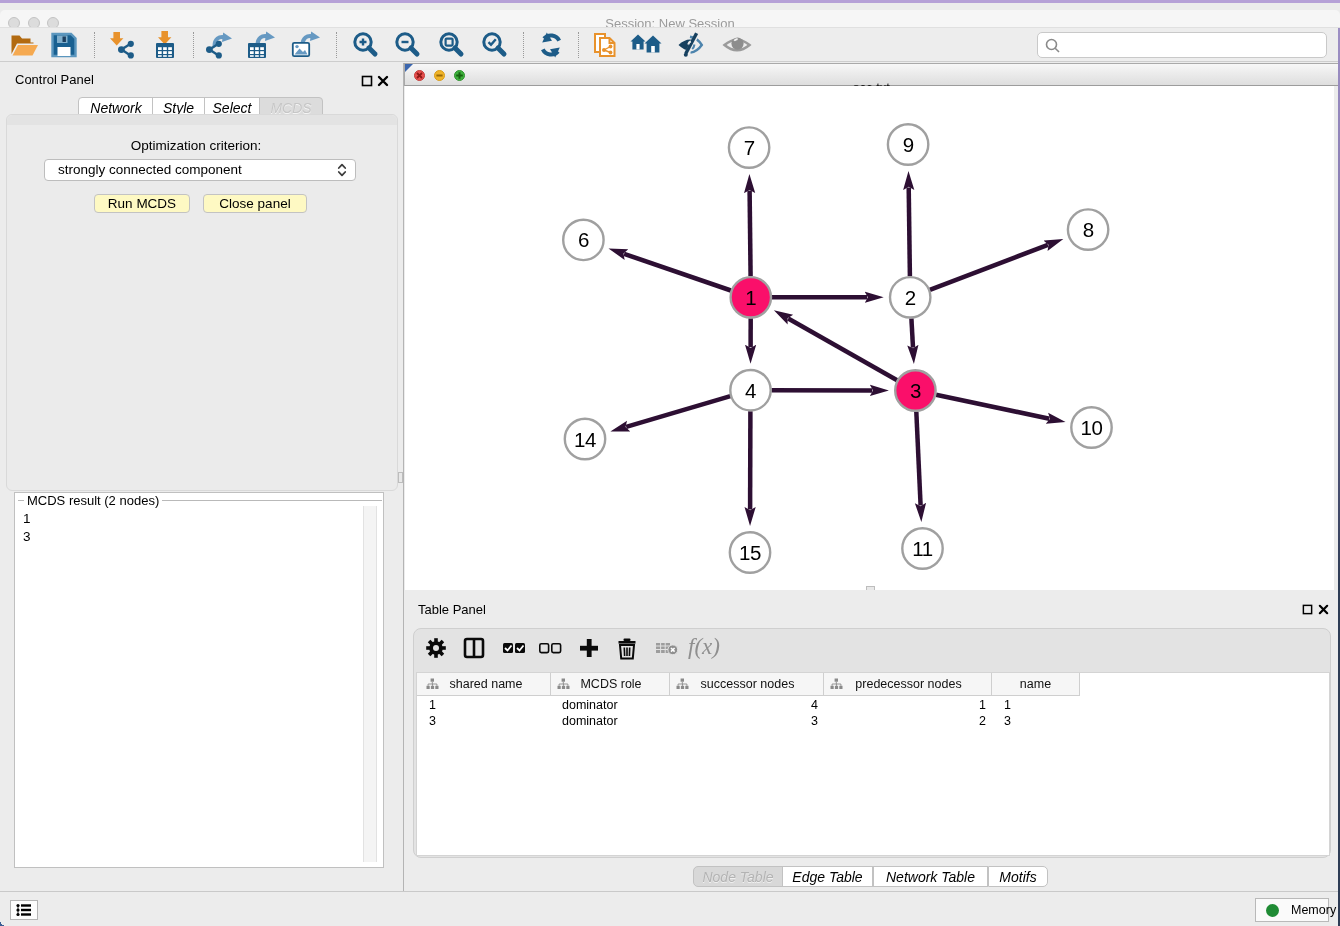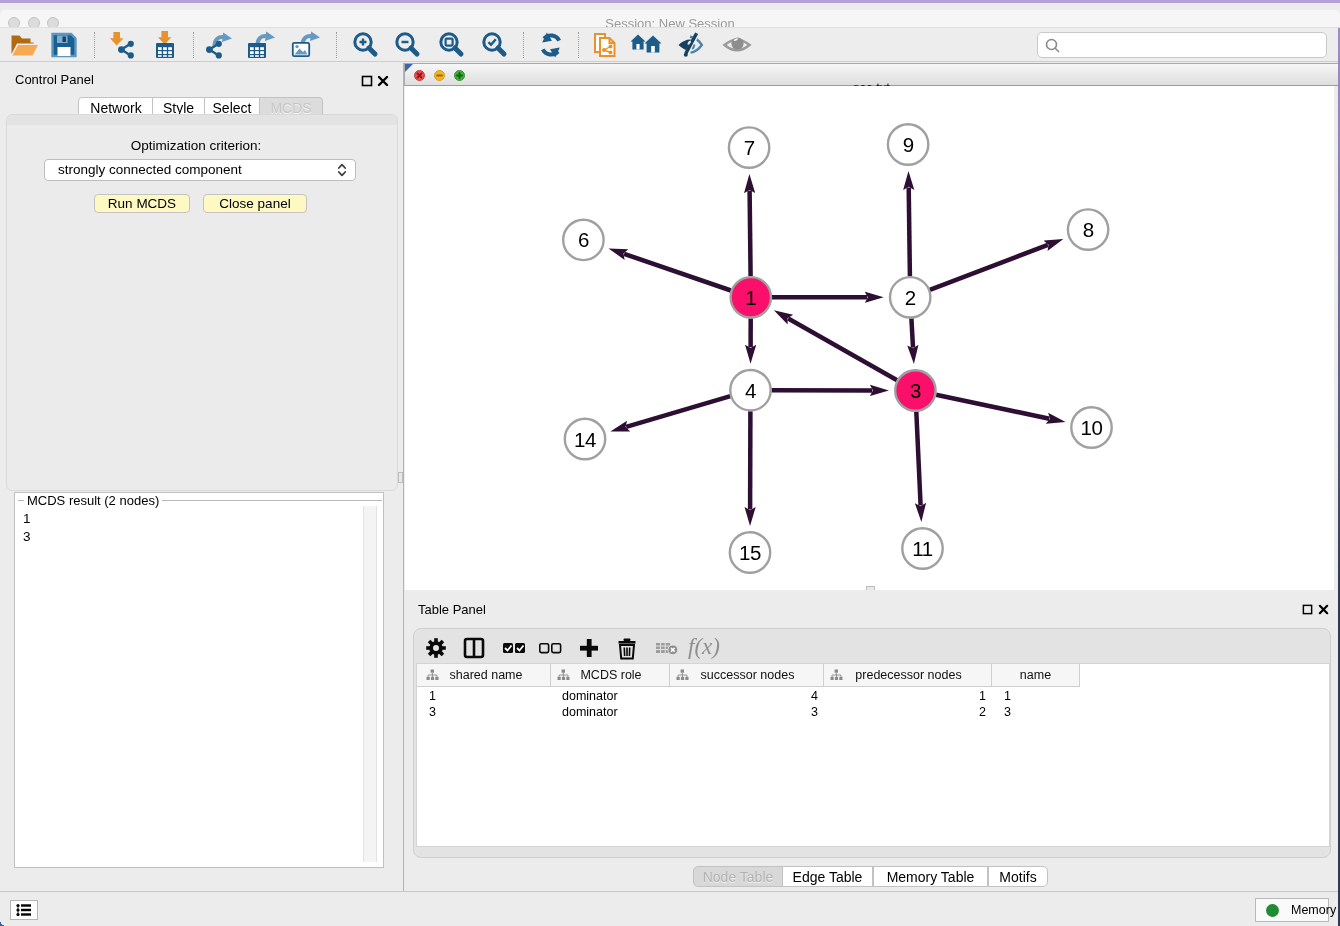--- a/index.html
+++ b/index.html
@@ -12,21 +12,21 @@
 #titlebar { left:0; top:2px; width:1340px; height:25px; background:#f6f6f6; border-radius:5px 5px 0 0;margin-top:8px; }
 #titlebar .light { position:absolute; top:7px; width:12px; height:12px; border-radius:50%; background:#dcdcdc; border:1px solid #c3c3c3; }
 #wintitle { left:0; top:6px; width:1340px; text-align:center; font-size:13px; color:#9b9b9b; }
 #toolbar { left:0; top:27px; width:1340px; height:35px; background:#ededed; border-top:1px solid #e0e0e0; border-bottom:1px solid #cdcdcd; }
 .tbsep { position:absolute; top:4px; height:26px; width:0; border-left:1px dotted #9a9a9a; }
 #searchbox { position:absolute; left:1037px; top:4px; width:290px; height:26px; background:#fff; border:1px solid #c9c9c9; border-radius:5px; }
 
 
 #cpanel { left:0; top:63px; width:404px; height:828px; background:#ececec; border-right:1px solid #b4b4b4;padding-left:30px; }
 .phead { font-size:13px; color:#000; }
-.seg { position:absolute; height:21px; font-size:14px; color:#000; text-align:center; line-height:20px; background:#fff; border:1px solid #c2c2c2; }
+.seg { position:absolute; height:21px; font-size:14px; color:#000; text-align:center; line-height:20px; background:#fff; border:1px solid #c2c2c2;font-style:italic; }
 #cptabs .seg { top:0; }
 #cpcontent { left:6px; top:51px; width:392px; height:377px; background:#ebebeb; border:1px solid #d9d9d9; border-radius:6px; }
 #cpcontent:before { content:""; position:absolute; left:0; top:0; right:0; height:10px; background:#e3e3e3; border-radius:6px 6px 0 0; }
 #optlabel { left:0; top:75px; width:392px; text-align:center; font-size:13.5px; }
 #dropdown { left:44px; top:96px; width:312px; height:22px; background:#fff; border:1px solid #bdbdbd; border-radius:4px; font-size:13.5px; line-height:20px; padding-left:13px; }
 .btn { position:absolute; height:19px; background:#fef9c3; border:1px solid #c3c3c3; border-radius:4px; font-size:13.5px; text-align:center; line-height:17px; }
 #mcdsbox { left:14px; top:429px; width:370px; height:376px; background:#fff; border:1px solid #c0c0c0; }
 #mcdslegend { position:absolute; left:3px; top:7px; width:364px; height:0; border-top:1px solid #b9b9b9; }
 #mcdstitle { position:absolute; left:9px; top:0px; background:#fff; padding:0 3px; font-size:13px; }
 #mcdsscroll { position:absolute; right:6px; top:13px; width:14px; height:356px; background:#f4f4f4; border-left:1px solid #e2e2e2; border-right:1px solid #e2e2e2; }
@@ -35,21 +35,21 @@
 #netwin { left:404px; top:63px; width:935px; height:527px; }
 #nettitle { position:absolute; left:0; top:0; width:100%; height:23px;
   background:linear-gradient(#f7f7f7,#e9e9e9 55%,#dedede); border:1px solid #a9a9a9; border-bottom:1px solid #9c9c9c; }
 #nettitle .tl { position:absolute; top:6px; width:11px; height:11px; border-radius:50%; }
 #nettitle .tl svg { display:block; }
 #netcanvas { position:absolute; left:1px; top:23px; width:929px; height:504px; background:#fff; }
 
 
 #tpanel { left:404px; top:590px; width:936px; height:301px; background:#ececec; }
 #tcontainer { position:absolute; left:9px; top:38px; width:918px; height:230px; background:#e3e3e3; border:1px solid #cfcfcf; border-radius:8px; }
-#ttable { position:absolute; left:2px; top:34px; width:914px; height:184px; background:#fff; border:1px solid #d4d4d4; }
+#ttable { position:absolute; left:2px; top:43px; width:914px; height:184px; background:#fff; border:1px solid #d4d4d4; }
 #thead { position:absolute; left:0; top:0; height:23px; background:#f6f6f6; border-bottom:1px solid #cfcfcf; }
 .hcell { position:absolute; top:0; height:22px; border-right:1px solid #cfcfcf; font-size:12.5px; color:#111; }
 .hlabel { position:absolute; top:4px; left:0; right:0; text-align:center; }
 .rcell { position:absolute; font-size:12.5px; color:#000; height:16px; line-height:16px; }
 #statusbar { left:0; top:891px; width:1340px; height:35px; background:#ececec; border-top:1px solid #c9c9c9; }
 #memorybtn { position:absolute; left:1255px; top:6px; width:74px; height:24px; background:#fafafa; border:1px solid #b9b9b9; font-size:12.5px; }
 #listbtn { position:absolute; left:10px; top:8px; width:28px; height:20px; background:#fdfdfd; border:1px solid #b5b5b5; }
 #rightedge { left:1338px; top:28px; width:2px; height:898px; background:linear-gradient(#9d8fc4, #8a7fb4 18%, #55587e 45%, #2e3c55 62%, #2e3c55); }
 </style>
 </head>
@@ -466,21 +466,21 @@
       <div class="rcell" style="left:12px;top:40.4px;">3</div>
       <div class="rcell" style="left:145px;top:40.4px;">dominator</div>
       <div class="rcell" style="left:253px;top:40.4px;width:148px;text-align:right;">3</div>
       <div class="rcell" style="left:407px;top:40.4px;width:162px;text-align:right;">2</div>
       <div class="rcell" style="left:587px;top:40.4px;">3</div>
     </div>
   </div>
   <div class="abs" style="left:289px; top:276px; height:21px;" id="btabs">
     <div class="seg" style="left:0; width:90px; border-radius:5px 0 0 5px; background:#d8d8d8; color:#b3b3b3; text-shadow:0 1px 0 #f0f0f0;">Node Table</div>
     <div class="seg" style="left:90px; width:91px; border-left:1px solid #c2c2c2; margin-left:-1px;">Edge Table</div>
-    <div class="seg" style="left:181px; width:115px; border-left:1px solid #c2c2c2; margin-left:-1px;">Memory Table</div>
+    <div class="seg" style="left:181px; width:115px; border-left:1px solid #c2c2c2; margin-left:-1px;">Network Table</div>
     <div class="seg" style="left:296px; width:60px; border-left:1px solid #c2c2c2; margin-left:-1px; border-radius:0 5px 5px 0;">Motifs</div>
   </div>
 </div>
 
 <div class="abs" id="statusbar">
   <div id="listbtn">
       <svg width="16" height="14" style="position:absolute;left:5px;top:2px;" viewBox="0 0 16 14">
         <circle cx="2" cy="2.5" r="1.6" fill="#000"></circle>
         <circle cx="2" cy="7" r="1.6" fill="#000"></circle>
         <circle cx="2" cy="11.5" r="1.6" fill="#000"></circle>

